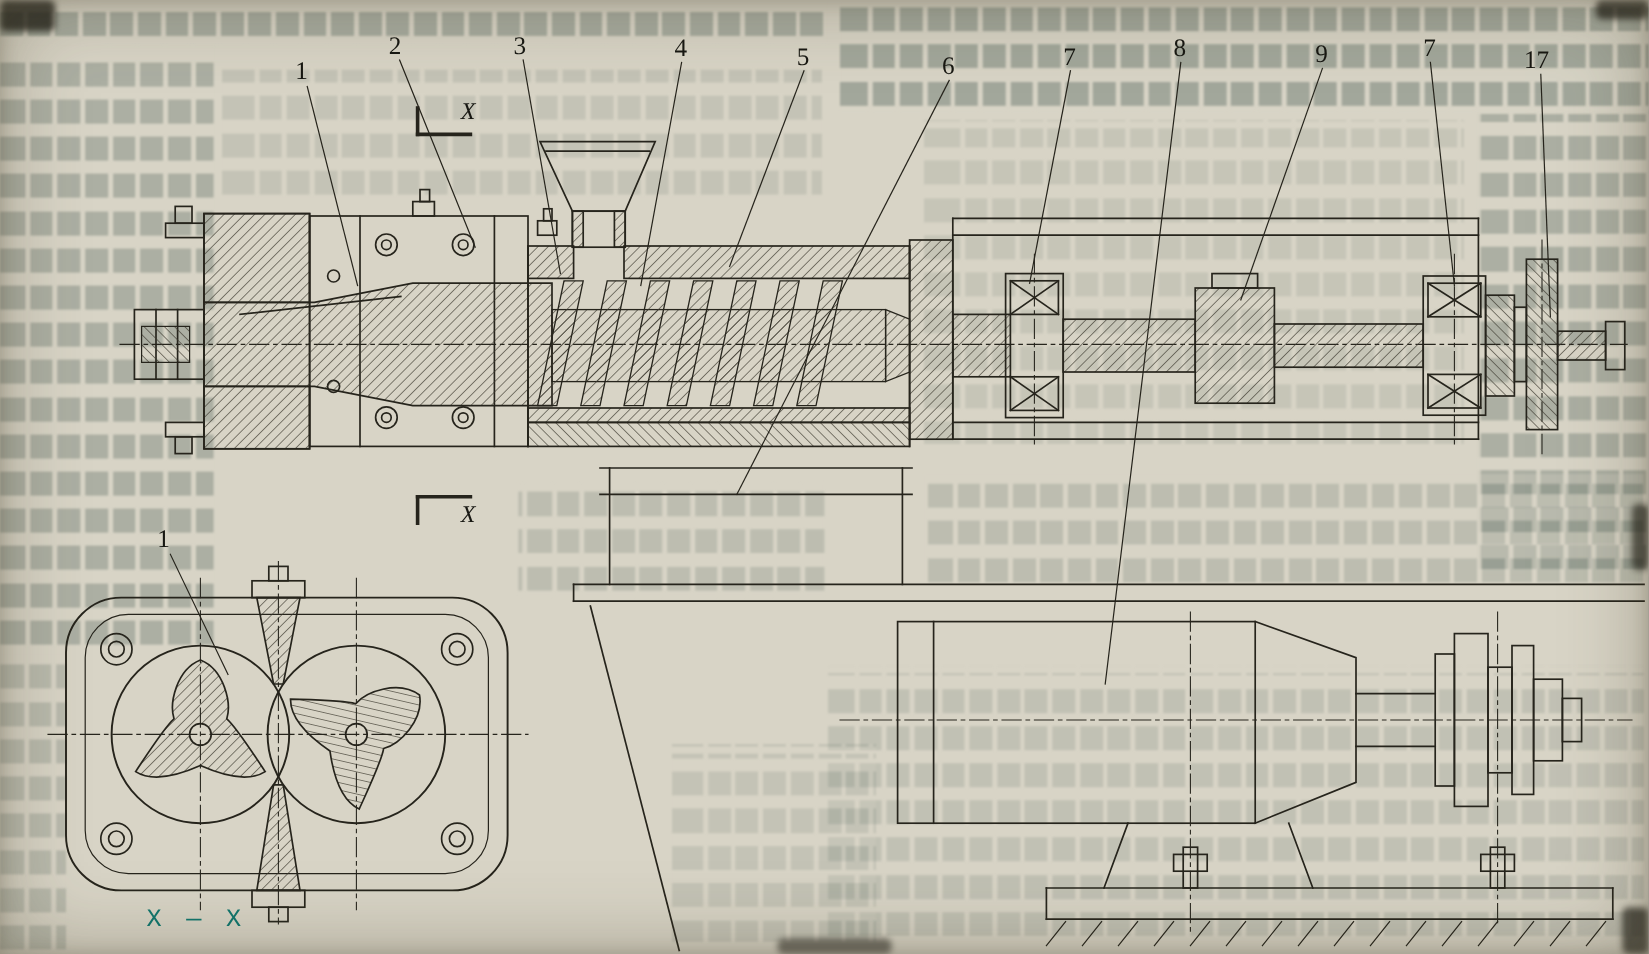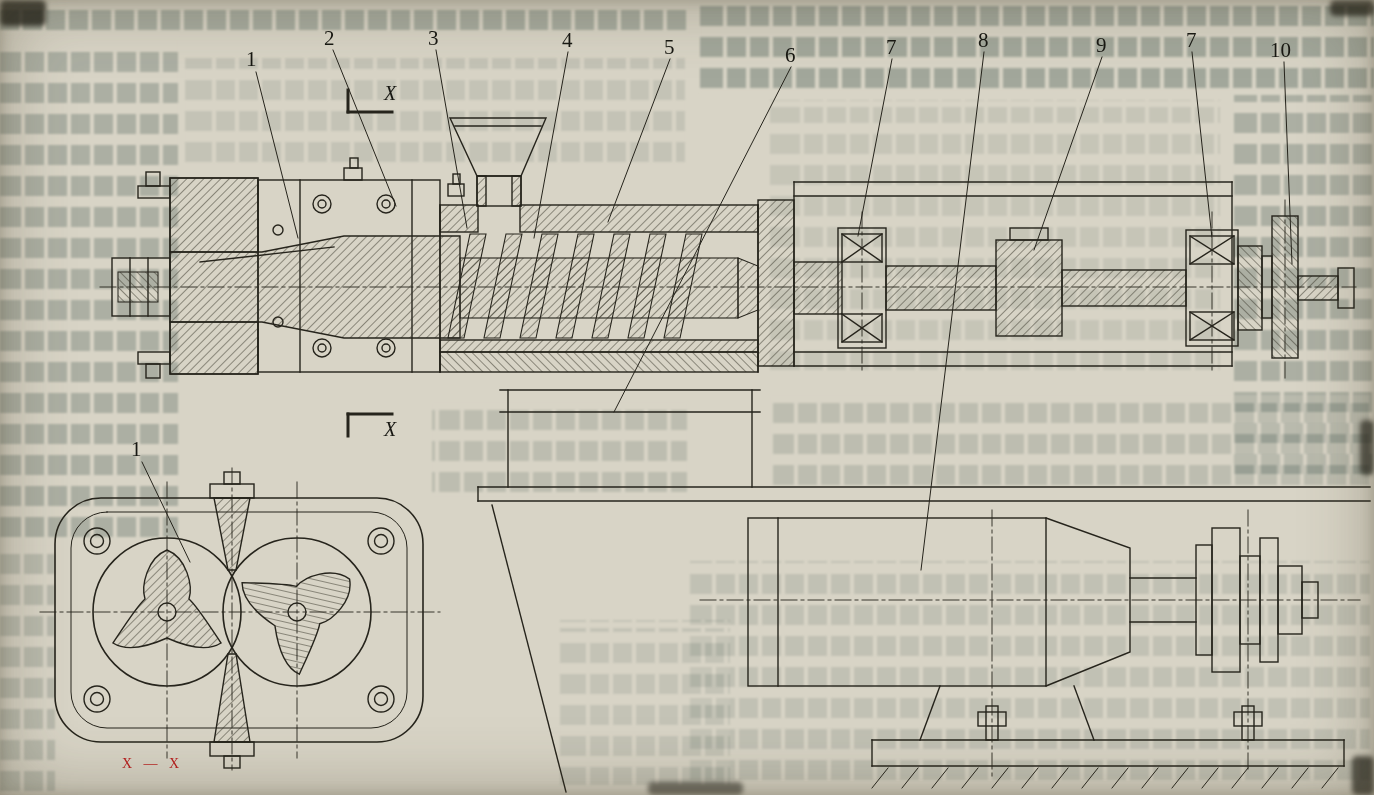--- a/index.html
+++ b/index.html
@@ -19,21 +19,21 @@
     background-image:
       repeating-linear-gradient(90deg, rgba(216,212,198,0) 0 19px, rgba(216,212,198,1) 19px 23px),
       repeating-linear-gradient(0deg, rgba(216,212,198,1) 0 6px, rgba(73,92,84,.62) 6px 26px, rgba(216,212,198,1) 26px 31px);
   }
   .smudge{position:absolute;background:#201f18;filter:blur(2.5px);border-radius:5px;pointer-events:none;}
   .callout{
     position:absolute;font-size:21px;line-height:22px;color:#171712;
     user-select:none;
   }
   .xmark{position:absolute;font-size:20px;color:#171712;font-style:italic;}
-  .caption{position:absolute;font-size:14px;color:#b91c1c;letter-spacing:4px;}
+  .caption{position:absolute;font-size:21px;color:#0f766e;letter-spacing:4px;font-family:Liberation Mono, monospace;}
 </style>
 </head>
 <body>
 
 <div class="page">
 
   <div class="ghost" style="left:0;top:0;width:690px;height:36px;opacity:.55;"></div>
   <div class="ghost" style="left:700px;top:0;width:674px;height:92px;opacity:.6;background-position:4px 2px;"></div>
   <div class="ghost" style="left:0;top:38px;width:178px;height:500px;opacity:.5;background-position:2px 5px;"></div>
   <div class="ghost" style="left:185px;top:55px;width:500px;height:110px;opacity:.22;background-position:8px 3px;"></div>
@@ -289,20 +289,20 @@
   <span class="callout" style="left:246px;top:48px;">1</span>
   <span class="callout" style="left:324px;top:27px;">2</span>
   <span class="callout" style="left:428px;top:27px;">3</span>
   <span class="callout" style="left:562px;top:29px;">4</span>
   <span class="callout" style="left:664px;top:36px;">5</span>
   <span class="callout" style="left:785px;top:44px;">6</span>
   <span class="callout" style="left:886px;top:36px;">7</span>
   <span class="callout" style="left:978px;top:29px;">8</span>
   <span class="callout" style="left:1096px;top:34px;">9</span>
   <span class="callout" style="left:1186px;top:29px;">7</span>
-  <span class="callout" style="left:1270px;top:39px;">10</span>
+  <span class="callout" style="left:1270px;top:39px;">17</span>
   <span class="callout" style="left:131px;top:438px;">1</span>
 
   <span class="xmark" style="left:384px;top:82px;">X</span>
   <span class="xmark" style="left:384px;top:418px;">X</span>
   <span class="caption" style="left:122px;top:756px;">X — X</span>
 
 </div>
 
 </body></html>

